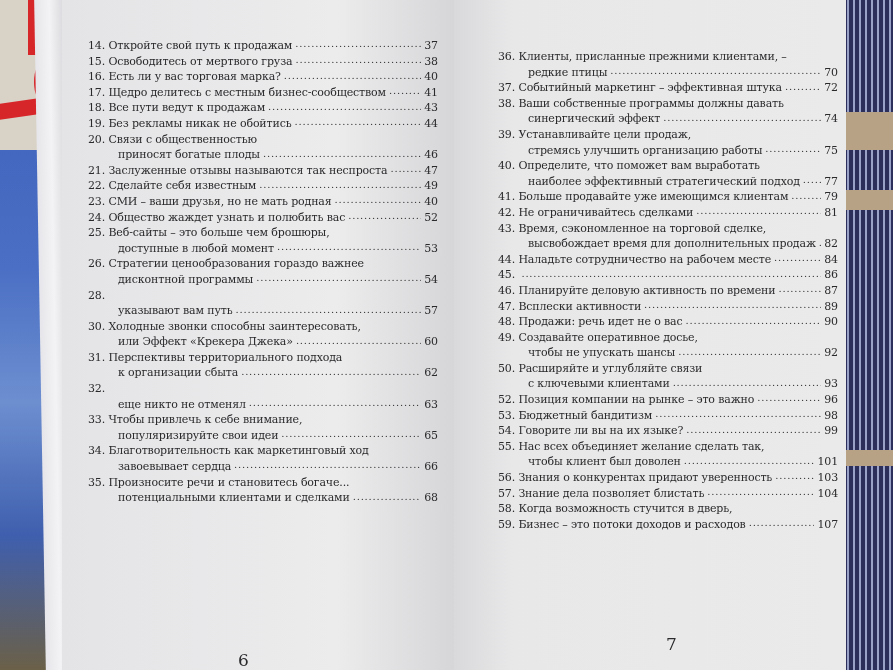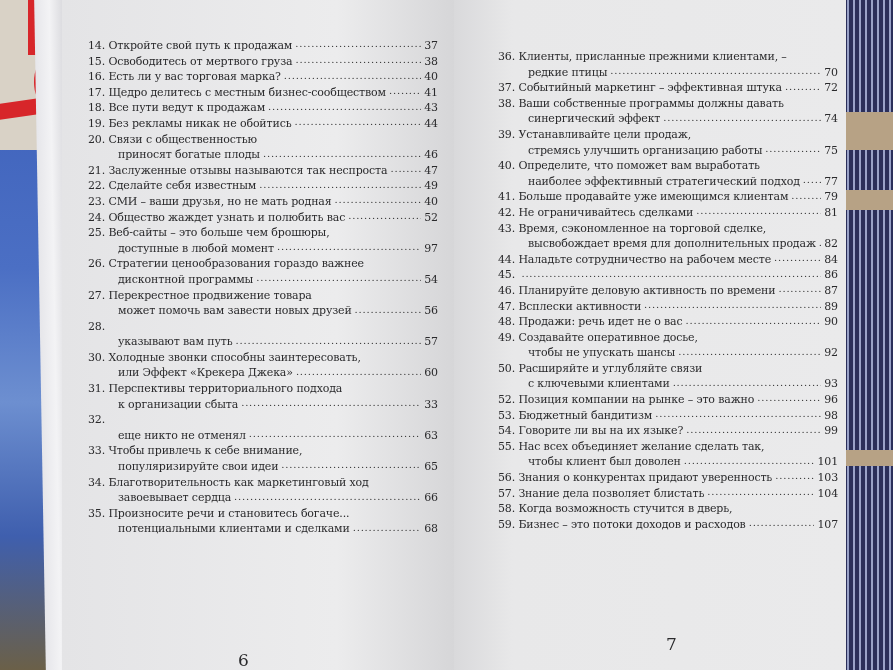--- a/index.html
+++ b/index.html
@@ -122,61 +122,53 @@
         <div class="line"><span class="num">23.</span>&nbsp;<span class="title">СМИ – ваши друзья, но не мать родная</span><span class="dots"></span><span class="pg">40</span></div>
       </div>
       <div class="entry">
         <div class="line"><span class="num">24.</span>&nbsp;<span class="title">Общество жаждет узнать и полюбить вас</span><span class="dots"></span><span class="pg">52</span></div>
       </div>
       <div class="entry">
         <div class="line"><span class="num">25.</span>&nbsp;<span class="title">Веб-сайты – это больше чем брошюры,</span></div>
         <div class="line cont">
           <span class="title">доступные в любой момент</span>
           <span class="dots"></span>
-          <span class="pg">97</span>
+          <span class="pg">53</span>
         </div>
       </div>
       <div class="entry">
         <div class="line"><span class="num">26.</span>&nbsp;<span class="title">Стратегии ценообразования гораздо важнее</span></div>
         <div class="line cont">
           <span class="title">дисконтной программы</span>
           <span class="dots"></span>
           <span class="pg">54</span>
         </div>
       </div>
       <div class="entry">
-        <div class="line"><span class="num">27.</span>&nbsp;<span class="title">Перекрестное продвижение товара</span></div>
-        <div class="line cont">
-          <span class="title">может помочь вам завести новых друзей</span>
-          <span class="dots"></span>
-          <span class="pg">56</span>
-        </div>
-      </div>
-      <div class="entry">
         <div class="line"><span class="num">28.</span>&nbsp;</div>
         <div class="line cont">
           <span class="title">указывают вам путь</span>
           <span class="dots"></span>
           <span class="pg">57</span>
         </div>
       </div>
       <div class="entry">
         <div class="line"><span class="num">30.</span>&nbsp;<span class="title">Холодные звонки способны заинтересовать,</span></div>
         <div class="line cont">
           <span class="title">или Эффект «Крекера Джека»</span>
           <span class="dots"></span>
           <span class="pg">60</span>
         </div>
       </div>
       <div class="entry">
         <div class="line"><span class="num">31.</span>&nbsp;<span class="title">Перспективы территориального подхода</span></div>
         <div class="line cont">
           <span class="title">к организации сбыта</span>
           <span class="dots"></span>
-          <span class="pg">33</span>
+          <span class="pg">62</span>
         </div>
       </div>
       <div class="entry">
         <div class="line"><span class="num">32.</span>&nbsp;</div>
         <div class="line cont">
           <span class="title">еще никто не отменял</span>
           <span class="dots"></span>
           <span class="pg">63</span>
         </div>
       </div>

